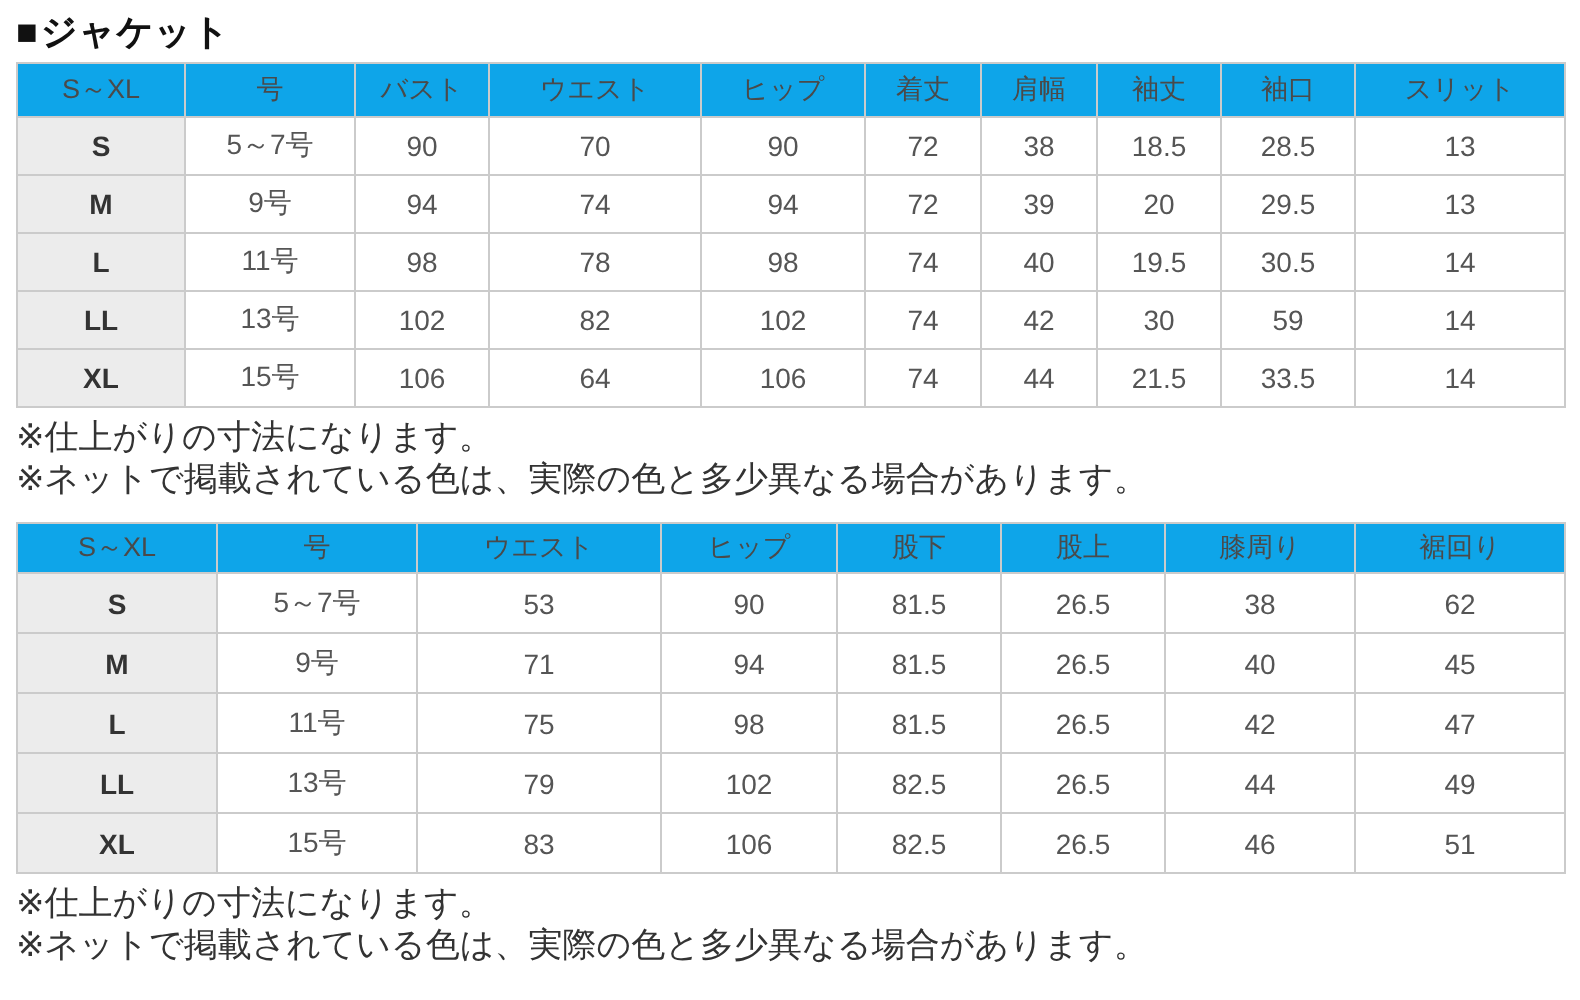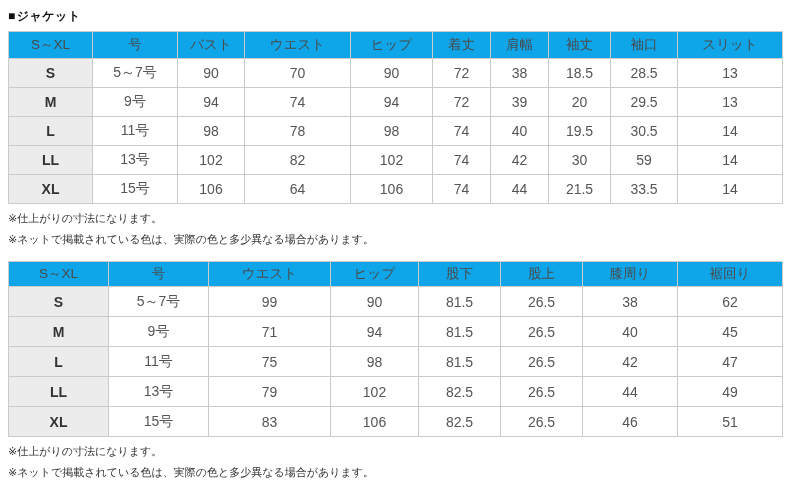--- a/index.html
+++ b/index.html
@@ -11,21 +11,21 @@
   }
   .page {
     width: 790px;
     height: 500px;
     background: #ffffff;
     padding: 6px 8px 0 8px;
     overflow: hidden;
   }
   .sec-title {
     margin: 0 0 5px 0;
-    font-size: 12px;
+    font-size: 18px;
     line-height: 20px;
     font-weight: 600;
     color: #111111;
     letter-spacing: 0.5px;
   }
   .sec-title .marker { margin-right: 1px; }
   table.size-table {
     border-collapse: collapse;
     table-layout: fixed;
     width: 774px;
@@ -54,21 +54,21 @@
     color: #333333;
     font-weight: bold;
   }
   .jacket th { height: 27px; }
   .jacket td { height: 29px; }
   .pants th { height: 25px; }
   .pants td { height: 30px; }
   .notes { margin: 6px 0 10px 0; }
   .note {
     margin: 0 0 4px 0;
-    font-size: 11px;
+    font-size: 17px;
     line-height: 17px;
     color: #333333;
   }
   .section-pants { margin-top: 13px; }
 </style>
 </head>
 <body>
 
 <div class="page">
 
@@ -191,21 +191,21 @@
             <th>股下</th>
             <th>股上</th>
             <th>膝周り</th>
             <th>裾回り</th>
           </tr>
         </thead>
         <tbody>
           <tr>
             <td class="rowhead">S</td>
             <td>5～7号</td>
-            <td>99</td>
+            <td>53</td>
             <td>90</td>
             <td>81.5</td>
             <td>26.5</td>
             <td>38</td>
             <td>62</td>
           </tr>
           <tr>
             <td class="rowhead">M</td>
             <td>9号</td>
             <td>71</td>

